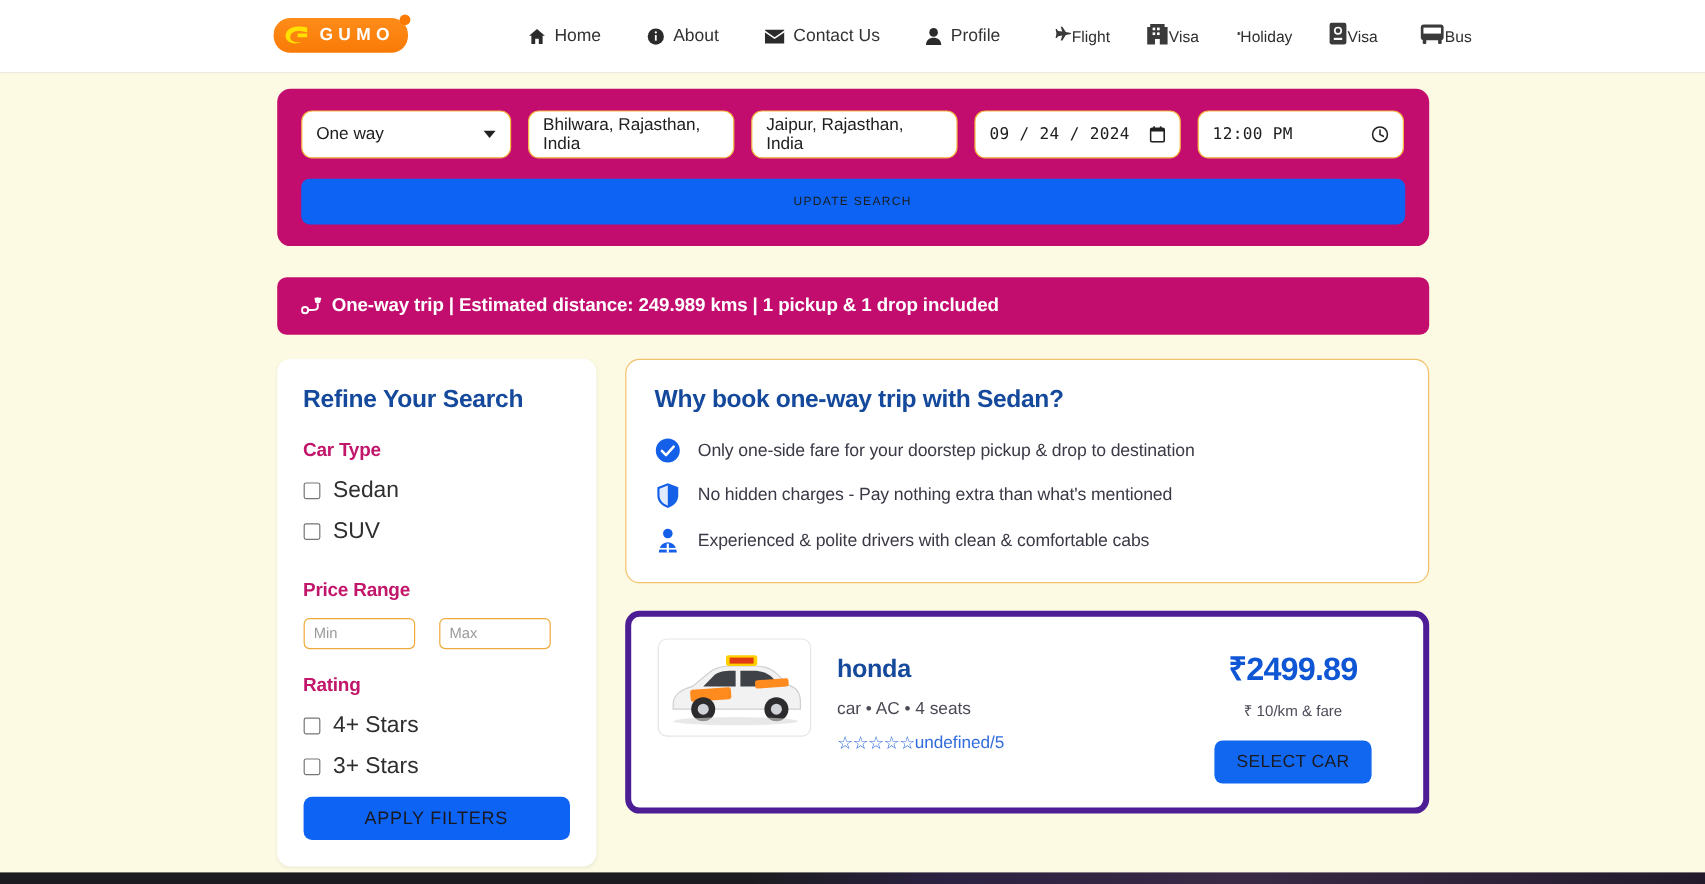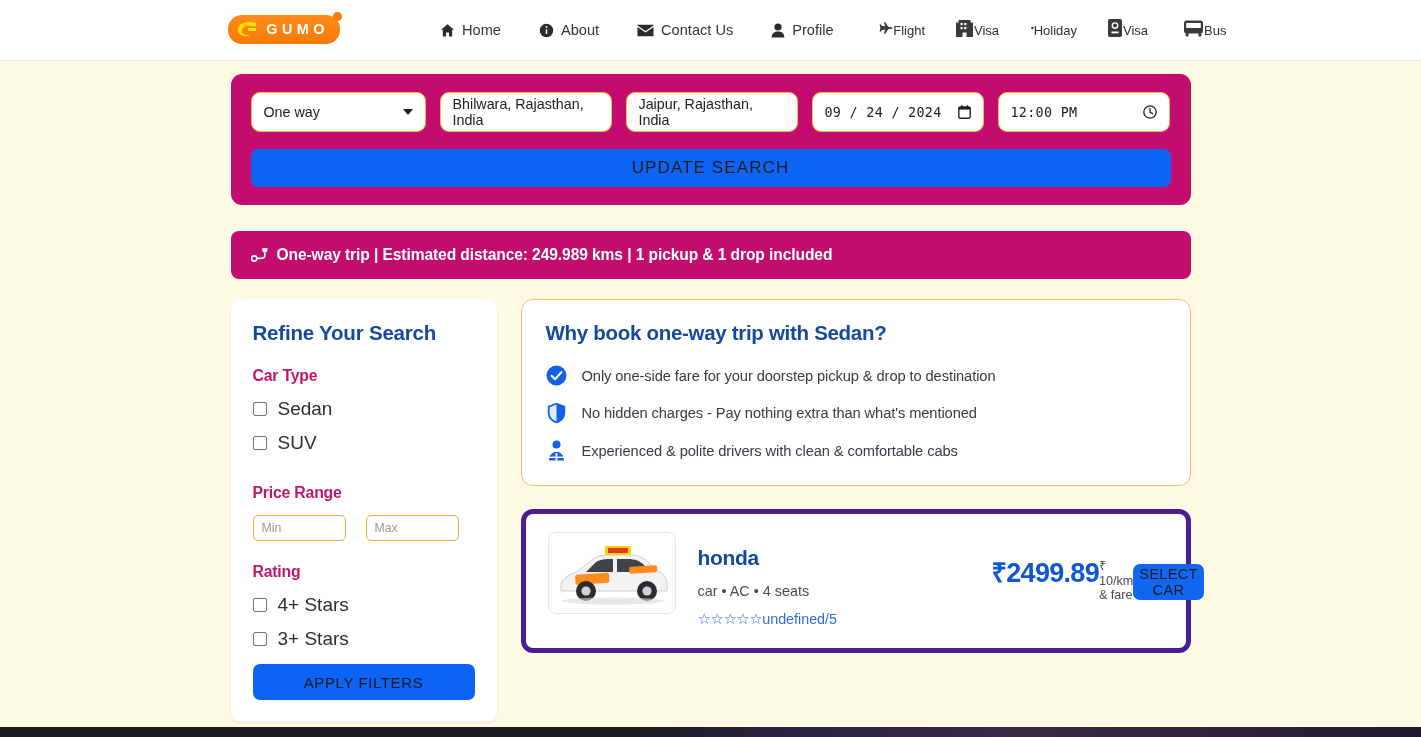--- a/index.html
+++ b/index.html
@@ -74,21 +74,21 @@
   .field.date { width: 172px; font-family: "DejaVu Sans Mono", monospace; font-size: 13.4px;
                 letter-spacing: .3px; justify-content: space-between; }
   .field.time { width: 172px; font-family: "DejaVu Sans Mono", monospace; font-size: 13.4px;
                 letter-spacing: .3px; justify-content: space-between; }
   .field.date .dtxt, .field.time .dtxt { white-space: nowrap; }
   .chev { width: 0; height: 0; border-left: 5px solid transparent; border-right: 5px solid transparent;
           border-top: 6px solid #222; }
   .update-btn {
     margin-top: 17px; width: 100%; height: 38px;
     background: #0d63f3; border: none; border-radius: 7px;
-    color: #1c1c1c; font-size: 17px; font-weight: 400; letter-spacing: 1.1px;
+    color: #1c1c1c; font-size: 10px; font-weight: 400; letter-spacing: 1.1px;
     font-family: "Liberation Sans Narrow", "Liberation Sans", sans-serif;
     cursor: pointer; display: flex; align-items: center; justify-content: center;
   }
 
   
   .trip-banner {
     margin: 26px auto 16px; width: 960px; height: 48px;
     background: #c20d6f; border-radius: 8px;
     display: flex; align-items: center; padding-left: 20px;
     color: #ffffff; font-size: 15.6px; font-weight: 700; letter-spacing: -.1px;
@@ -145,21 +145,21 @@
   .car-thumb {
     width: 128px; height: 82px; border: 1px solid #e6e6e6; border-radius: 8px;
     background: #ffffff; flex: none; display: flex; align-items: center; justify-content: center;
     overflow: hidden;
   }
   .car-info { flex: 1; padding-top: 14px; }
   .car-name { font-size: 21px; font-weight: 700; color: #14499c; margin: 0 0 13px; letter-spacing: -.3px; }
   .car-specs { font-size: 14.4px; color: #4a4a55; margin: 0 0 11px; }
   .car-rating { display: flex; align-items: center; font-size: 14.3px; color: #2f6bdd; }
   .car-rating .stars { letter-spacing: -.5px; font-size: 15px; color: #2f6bdd; }
-  .car-price-col { width: 172px; display: flex; flex-direction: row; align-items: center; padding-top: 13px; }
+  .car-price-col { width: 172px; display: flex; flex-direction: column; align-items: center; padding-top: 13px; }
   .car-price { font-size: 27px; font-weight: 700; color: #0f56d4; letter-spacing: -.7px; line-height: 1; }
   .car-rate { font-size: 12.6px; color: #4b4b58; margin-top: 12px; }
   .select-btn {
     margin-top: 16px; width: 131px; height: 36px; background: #1267f0;
     border: none; border-radius: 7px; color: #1a1a22; font-size: 14.6px;
     letter-spacing: .3px; cursor: pointer;
     display: flex; align-items: center; justify-content: center;
   }
 
   .bottom-bar {

